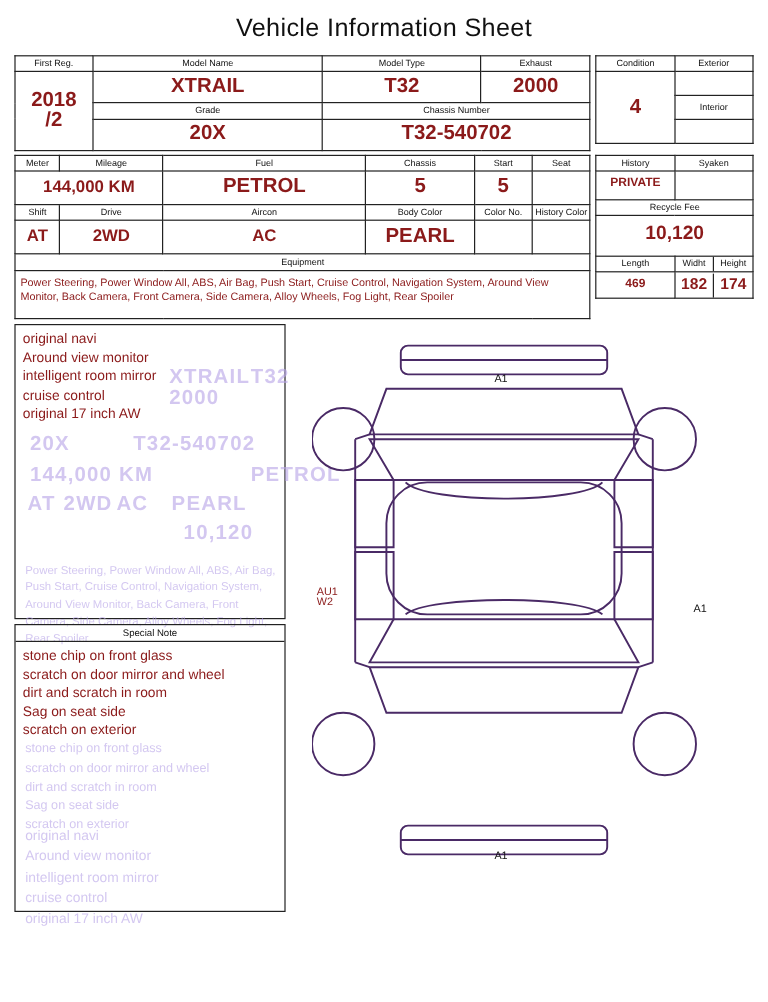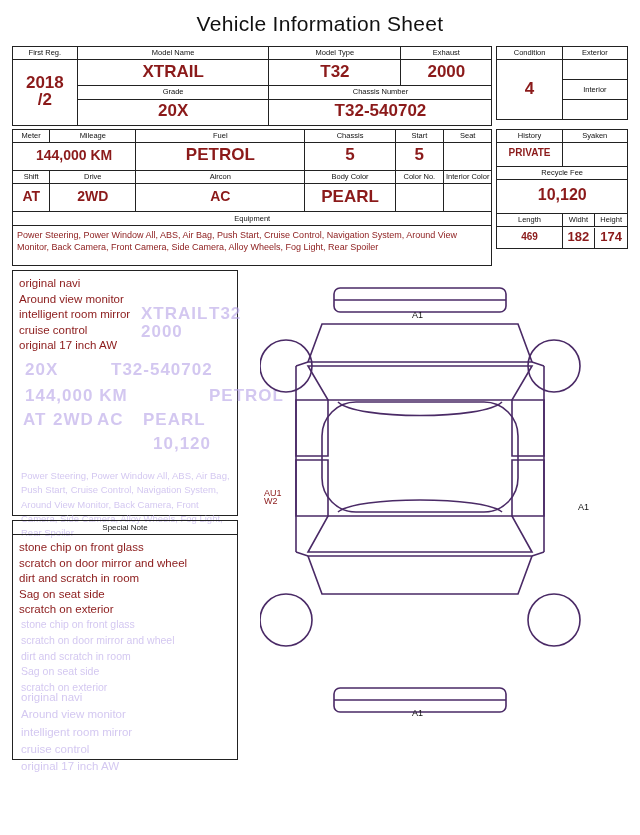--- a/index.html
+++ b/index.html
@@ -195,21 +195,21 @@
         <td class="val">5</td>
         <td class="val">5</td>
         <td class="val"></td>
       </tr>
       <tr>
         <td class="hdr-label">Shift</td>
         <td class="hdr-label">Drive</td>
         <td class="hdr-label" style="border-left:0">Aircon</td>
         <td class="hdr-label">Body Color</td>
         <td class="hdr-label">Color No.</td>
-        <td class="hdr-label">Interior Color</td>
+        <td class="hdr-label">History Color</td>
       </tr>
       <tr>
         <td class="val val-md" style="height:28px">AT</td>
         <td class="val val-md">2WD</td>
         <td class="val val-md">AC</td>
         <td class="val">PEARL</td>
         <td class="val val-sm"></td>
         <td class="val val-sm"></td>
       </tr>
       <tr>

